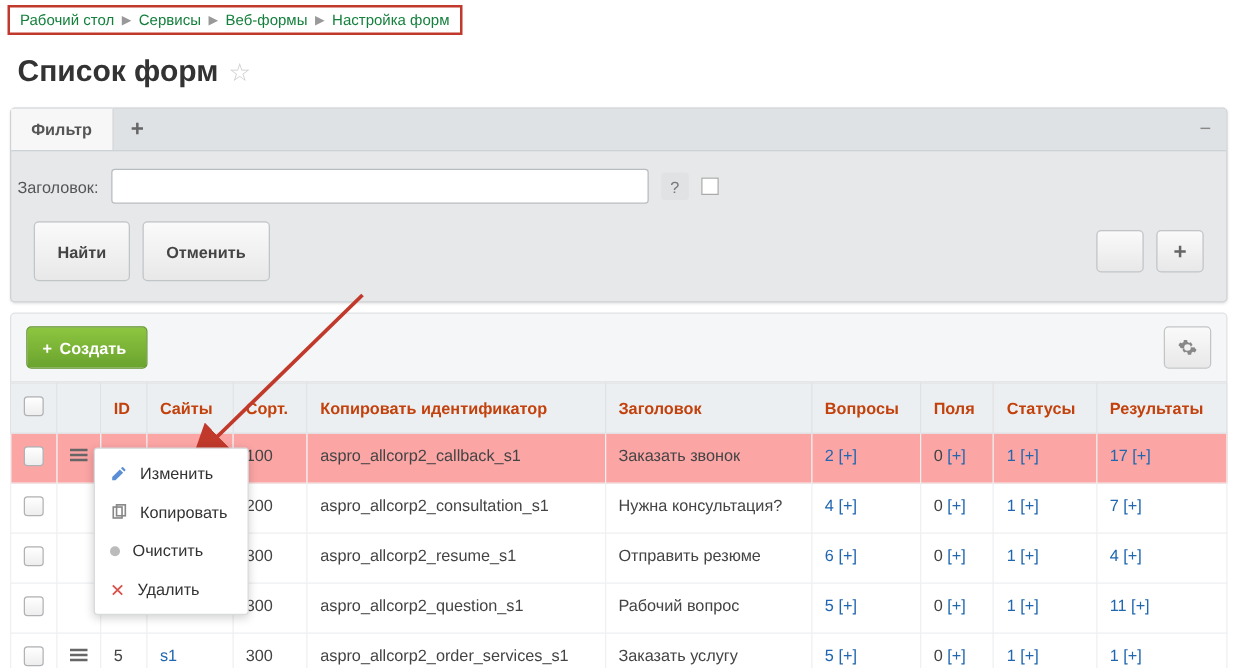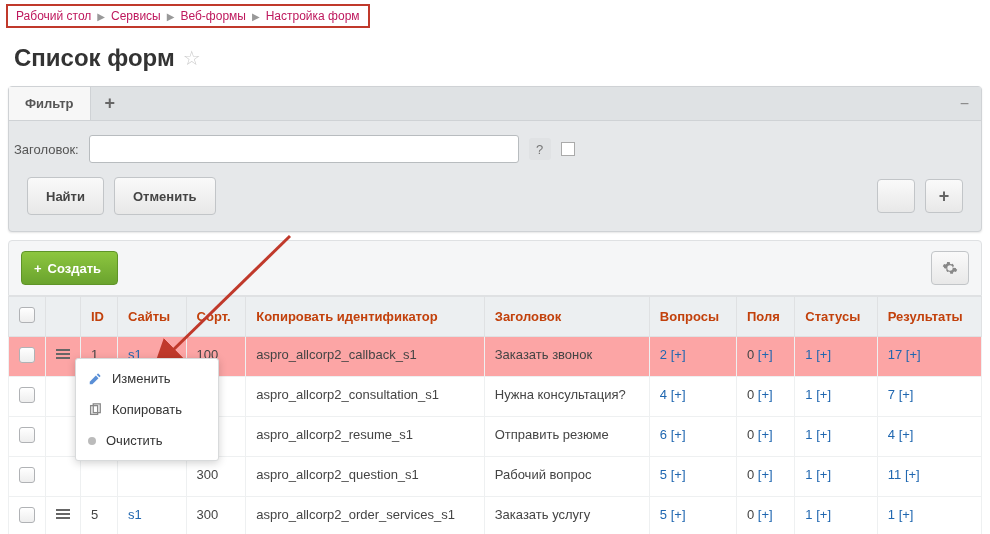--- a/index.html
+++ b/index.html
@@ -1,38 +1,38 @@
 <!DOCTYPE html>
 <html><head>
 <meta charset="utf-8">
 <style>
 * { box-sizing: border-box; margin: 0; padding: 0; }
 body { font-family: Arial, Helvetica, sans-serif; font-size: 13px; color: #333; background: #fff; width: 990px; }
 a { color: #2067b0; text-decoration: none; }
 
 .breadcrumbs { border: 2px solid #c0392b; padding: 3px 8px; margin: 4px 6px 10px 6px; display: inline-flex; align-items: center; gap: 6px; font-size: 12px; }
 .breadcrumbs .sep { color: #999; font-size: 10px; }
-.breadcrumbs a { color: #be185d; }
+.breadcrumbs a { color: #15803d; }
 
 .page-title { margin: 6px 10px 14px 14px; display: flex; align-items: center; gap: 8px; }
 .page-title h1 { font-size: 24px; font-weight: bold; color: #333; }
 .star { color: #ccc; font-size: 20px; }
 
 .filter-panel { margin: 0 8px 8px 8px; background: #e6e8ea; border: 1px solid #cfd2d5; border-radius: 4px; box-shadow: 0 1px 2px rgba(0,0,0,0.1); position: relative; }
 .filter-tabs { display: flex; align-items: center; background: #dfe2e4; border-bottom: 1px solid #cfd2d5; position: relative; }
 .filter-tab { padding: 9px 16px; background: #f7f7f7; border-right: 1px solid #cfd2d5; font-weight: bold; font-size: 13px; color: #555; }
 .filter-add { padding: 6px 14px; color: #666; font-size: 18px; font-weight: bold; cursor: pointer; }
 .filter-collapse { position: absolute; right: 12px; top: 8px; color: #888; font-size: 16px; }
 .filter-body { padding: 14px 5px; display: flex; align-items: center; gap: 10px; }
 .filter-body label { color: #555; font-size: 13px; }
 .filter-body input[type=text] { flex: 0 0 430px; height: 28px; border: 1px solid #b8bcbf; border-radius: 3px; padding: 0 6px; }
 .help-q { width: 22px; height: 22px; border-radius: 3px; background: #e0e2e4; color: #777; display: flex; align-items: center; justify-content: center; font-size: 13px; }
 .chk-box { width: 14px; height: 14px; border: 1px solid #aaa; background: #fff; }
 .filter-buttons { padding: 0 18px 16px 18px; display: flex; gap: 10px; align-items: center; }
-.btn { height: 38px; padding: 0 18px; border: 1px solid #c2c5c8; border-radius: 4px; background: linear-gradient(#fafafa,#e8e8e8); font-weight: bold; color: #444; cursor: pointer; font-size: 13px; }
+.btn { height: 48px; padding: 0 18px; border: 1px solid #c2c5c8; border-radius: 4px; background: linear-gradient(#fafafa,#e8e8e8); font-weight: bold; color: #444; cursor: pointer; font-size: 13px; }
 .btn-icon { width: 38px; height: 34px; display: flex; align-items: center; justify-content: center; }
 .gear { width: 16px; height: 16px; color: #888; }
 .plus-dark { font-size: 18px; color: #666; font-weight: bold; }
 .spacer { flex: 1; }
 
 .toolbar { margin: 0 8px 0 8px; background: #f5f6f7; border: 1px solid #dfe1e3; border-radius: 4px 4px 0 0; padding: 10px 12px; display: flex; align-items: center; }
 .btn-green { height: 34px; padding: 0 16px 0 12px; background: linear-gradient(#8dc63f,#6aa32e); border: 1px solid #5f9428; border-radius: 4px; color: #fff; font-weight: bold; cursor: pointer; display: flex; align-items: center; gap: 6px; font-size: 13px; }
 .btn-gear { width: 38px; height: 34px; border: 1px solid #c2c5c8; border-radius: 4px; background: linear-gradient(#fafafa,#e8e8e8); display: flex; align-items: center; justify-content: center; }
 
 .grid { margin: 0 8px; width: calc(100% - 16px); border-collapse: collapse; font-size: 13px; }
@@ -40,21 +40,21 @@
 .grid td { border: 1px solid #eef0f1; padding: 10px 10px; vertical-align: top; color: #444; }
 .grid tr.row-hover td { background: #fca5a5; }
 .grid .num { text-align: left; }
 .grid .chk { width: 36px; text-align: center; }
 .grid .menu-cell { width: 34px; text-align: center; }
 .ham { display: inline-block; width: 14px; }
 .ham span { display: block; height: 2px; background: #666; margin: 2px 0; }
 .link { color: #2067b0; }
 .plus-link { color: #2067b0; }
 
-.context-menu { position: absolute; left: 75px; top: 358px; width: 144px; background: #fff; border: 1px solid #d8dadb; box-shadow: 0 2px 8px rgba(0,0,0,0.18); border-radius: 3px; padding: 4px 0; z-index: 50; }
+.context-menu { position: absolute; left: 75px; top: 358px; width: 124px; background: #fff; border: 1px solid #d8dadb; box-shadow: 0 2px 8px rgba(0,0,0,0.18); border-radius: 3px; padding: 4px 0; z-index: 50; }
 .context-menu .item { padding: 8px 12px; display: flex; align-items: center; gap: 10px; cursor: pointer; font-size: 13px; color: #333; }
 .ico-edit { width: 14px; height: 14px; color: #5a8fd6; }
 .ico-copy { width: 14px; height: 14px; color: #888; }
 .ico-clear { width: 8px; height: 8px; background: #bbb; border-radius: 50%; }
 .ico-del { width: 12px; height: 12px; color: #d9534f; }
 
 .arrow-svg { position: absolute; left: 140px; top: 228px; pointer-events: none; z-index: 30; }
 
 .checkbox-ui { width: 16px; height: 16px; border: 1px solid #b0b2b5; border-radius: 3px; background: linear-gradient(#fff,#eee); display: inline-block; }
 </style>
@@ -215,20 +215,26 @@
     <svg class="ico-copy" viewBox="0 0 16 16" fill="none" stroke="currentColor" stroke-width="1.5">
         <rect x="3" y="3" width="8" height="10"></rect>
         <rect x="6" y="1" width="8" height="10"></rect>
       </svg>
     <span>Копировать</span>
   </div>
   <div class="item">
     <span class="ico-clear"></span>
     <span>Очистить</span>
   </div>
+  <div class="item">
+    <svg class="ico-del" viewBox="0 0 16 16" stroke="currentColor" stroke-width="2">
+        <path d="M3 3l10 10M13 3L3 13"></path>
+      </svg>
+    <span>Удалить</span>
+  </div>
 </div>
 
 <svg class="arrow-svg" width="160" height="140">
   <defs>
       <marker id="ah" markerWidth="10" markerHeight="10" refX="2" refY="5" orient="auto">
         <path d="M0,0 L10,5 L0,10 z" fill="#c0392b"></path>
       </marker>
     </defs>
   <line x1="150" y1="8" x2="30" y2="125" stroke="#c0392b" stroke-width="3" marker-end="url(#ah)"></line>
 </svg>

